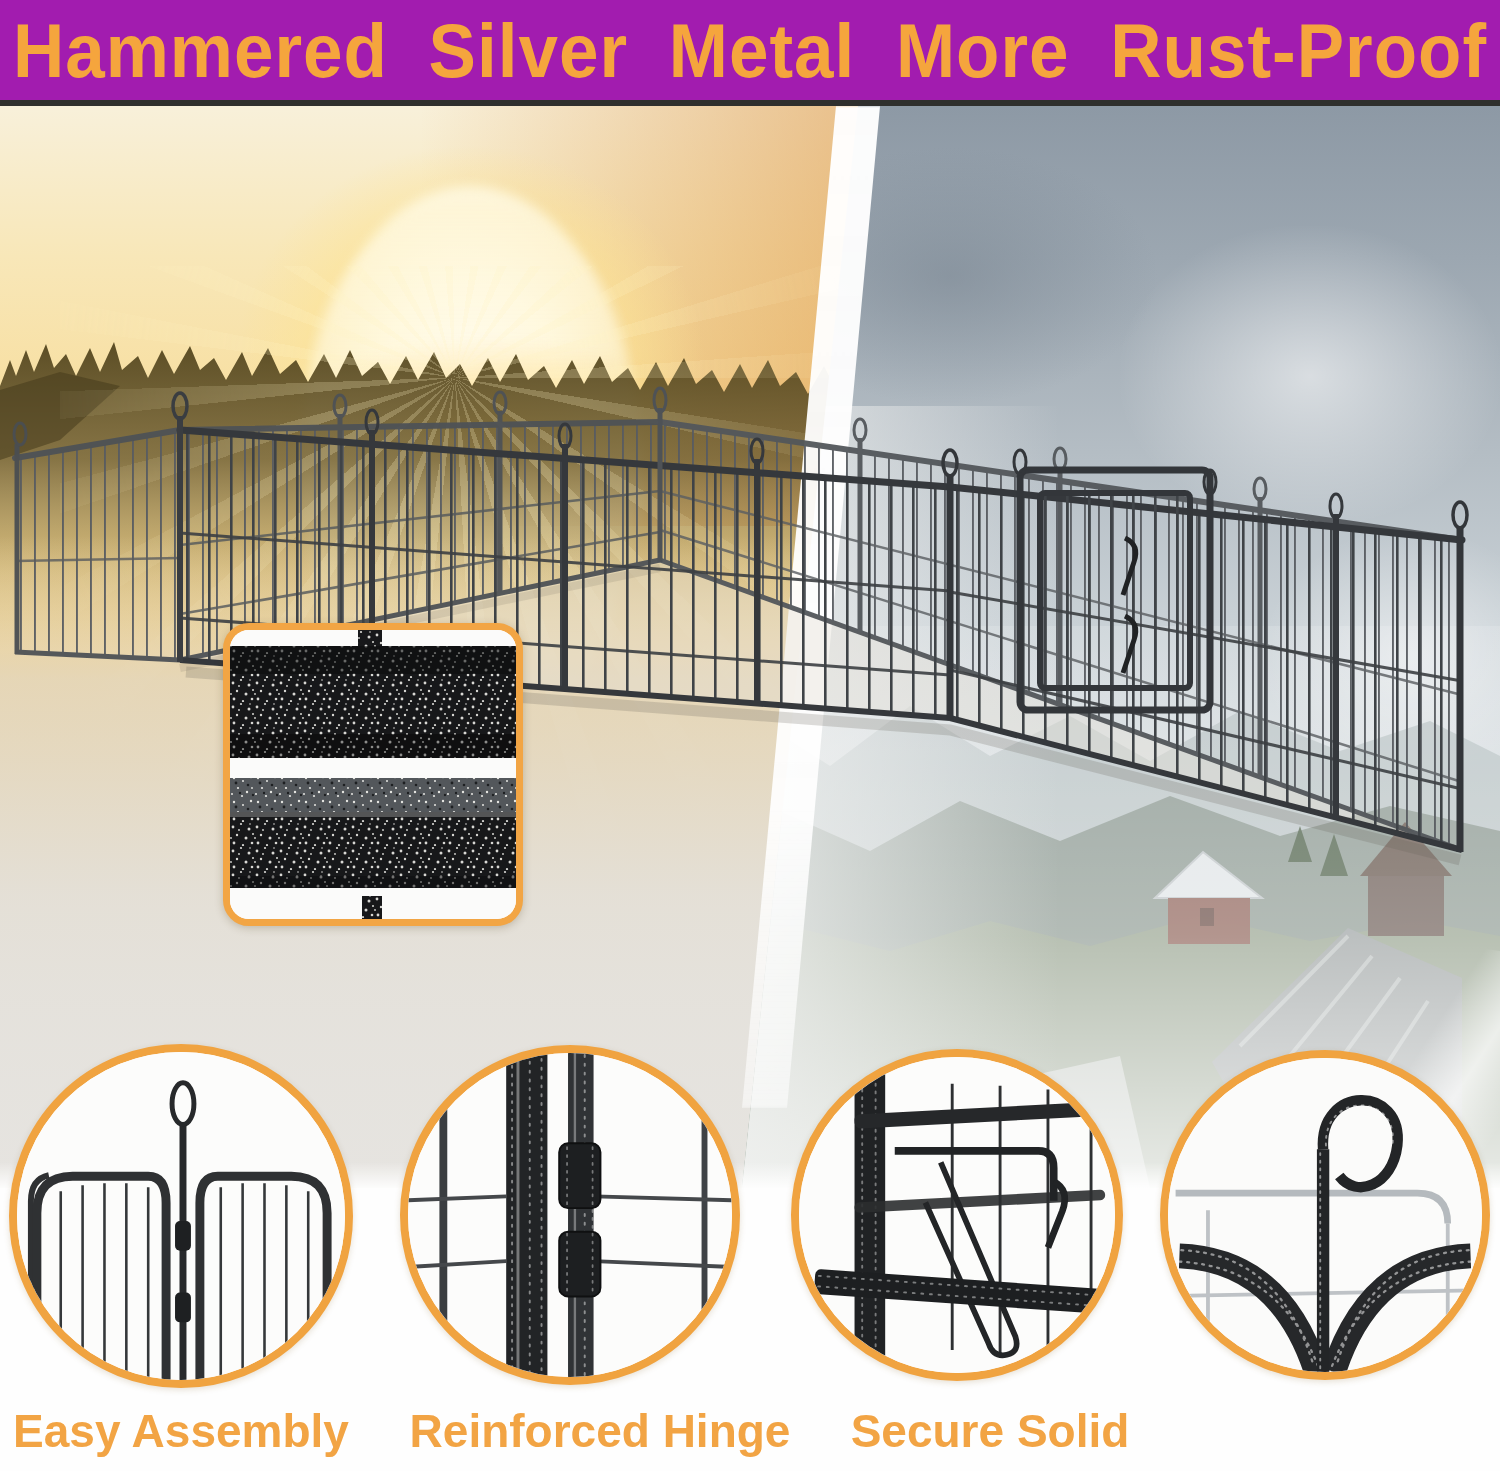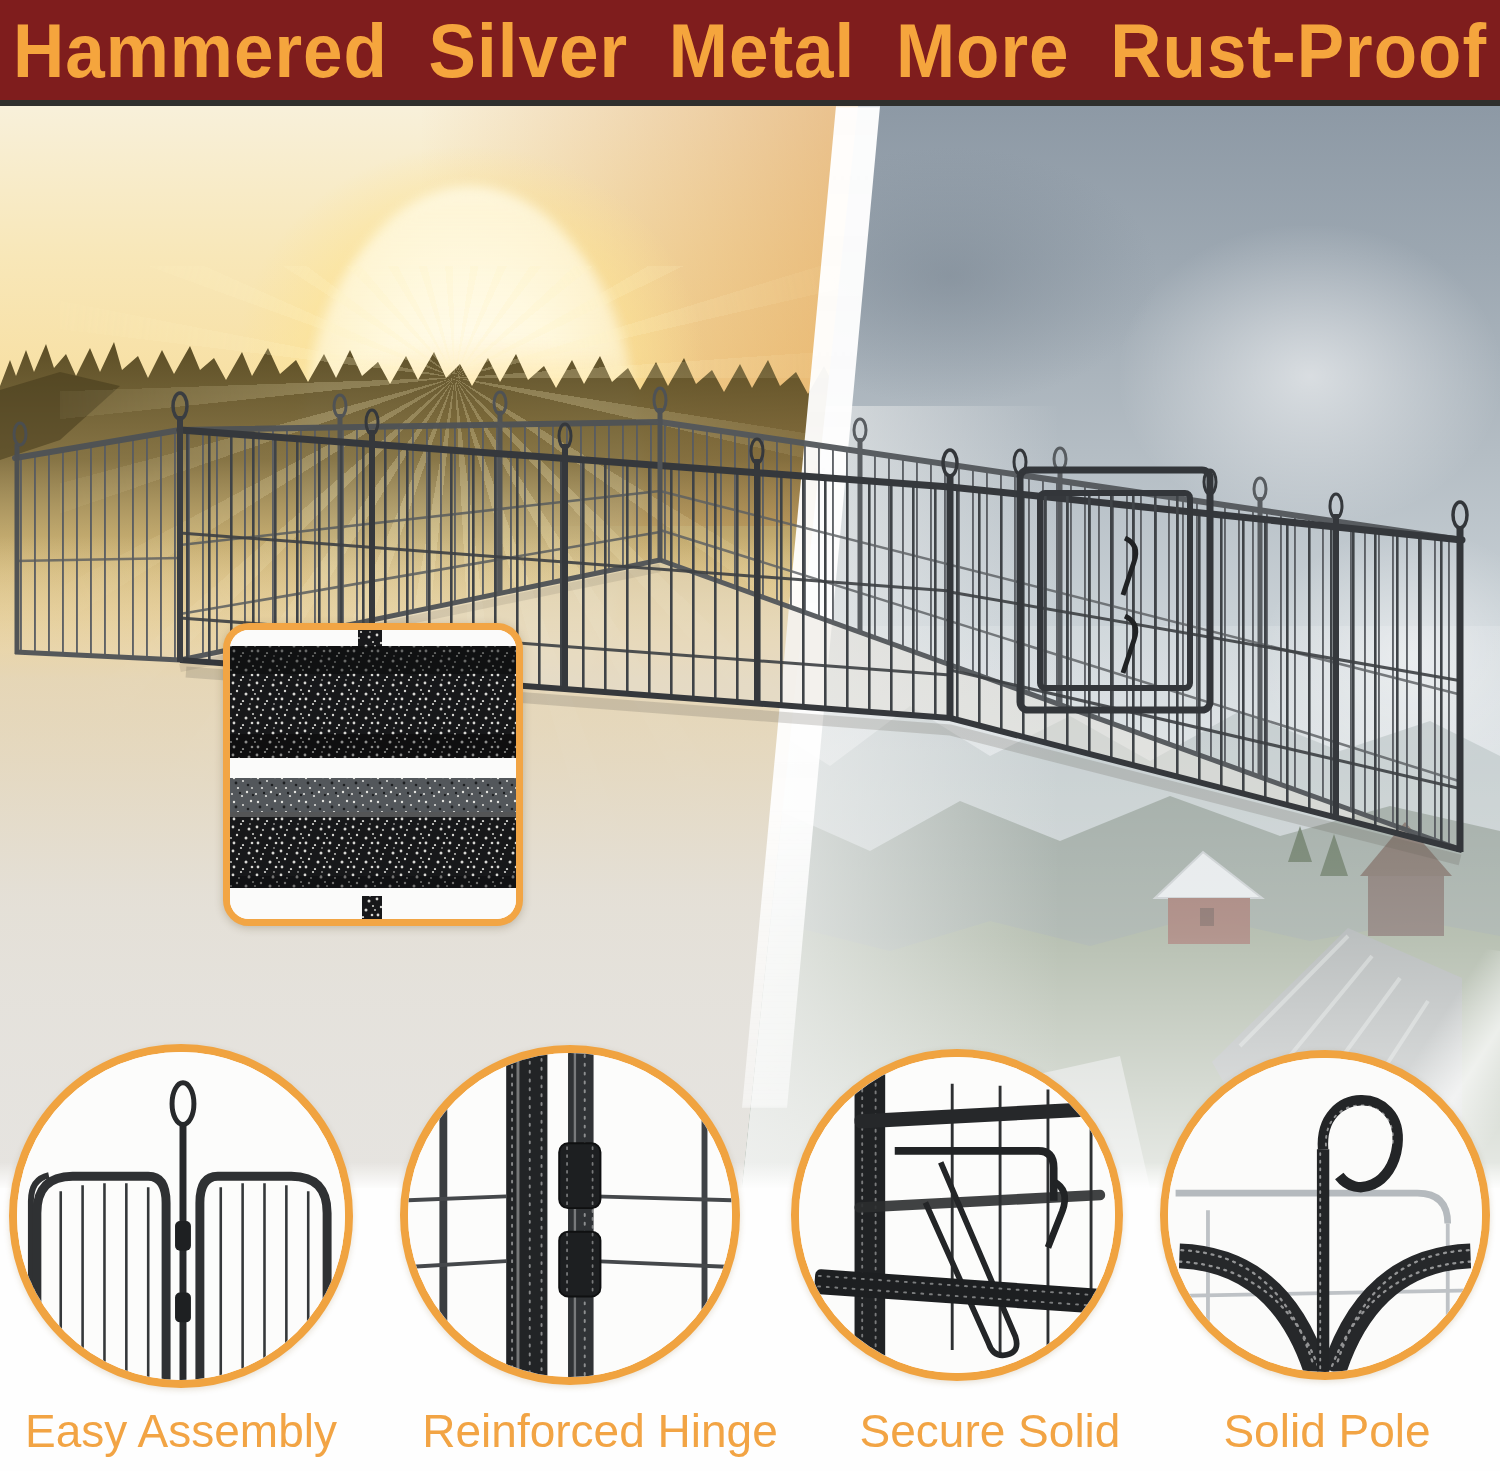--- a/index.html
+++ b/index.html
@@ -1,19 +1,19 @@
 <!DOCTYPE html>
 <html><head>
 <meta charset="utf-8">
 <style>
   html,body{margin:0;padding:0;background:#ffffff;}
   .canvas{position:relative;width:1500px;height:1471px;background:#fefefe;overflow:hidden;
           font-family:"Liberation Sans",sans-serif;}
   
-  .title-bar{position:absolute;left:0;top:0;width:1500px;height:100px;background:#7f1d1d;
+  .title-bar{position:absolute;left:0;top:0;width:1500px;height:100px;background:#a21caf;
              display:flex;align-items:center;justify-content:center;}
   .title-text{font-size:71px;font-weight:bold;color:#f5a53d;letter-spacing:1px;word-spacing:20px;
               white-space:nowrap;transform:scaleY(1.08);}
   
   .photo{position:absolute;left:0;top:100px;width:1500px;height:1088px;overflow:hidden;
          border-top:6px solid #2f2f2d;box-sizing:border-box;background:#e9e4da;}
   .sunset{position:absolute;left:0;top:0;width:1500px;height:1082px;
     background:linear-gradient(180deg,#f8f0da 0%,#f8e7b8 14%,#f7dd9c 30%,#f5d383 46%,#f1c86f 60%,#e9c476 72%,#e3d3b4 82%,#e2ddd3 90%,#e9e7e2 100%);}
   .sunset-warm-right{position:absolute;left:420px;top:0;width:480px;height:420px;
     background:linear-gradient(90deg,rgba(223,160,80,0) 0%,rgba(220,150,70,.50) 85%);}
@@ -58,21 +58,21 @@
     border:7px solid #f2a544;border-radius:26px;box-sizing:border-box;overflow:hidden;
     box-shadow:0 2px 8px rgba(80,60,20,.25);}
   
   .fc{position:absolute;border-radius:50%;background:#fdfdfd;border:8px solid #f0a340;
       box-sizing:border-box;overflow:hidden;box-shadow:0 2px 6px rgba(120,90,30,.18);}
   .fc svg{position:absolute;left:0;top:0;width:100%;height:100%;}
   #fc1{left:9px;  top:1044px;width:344px;height:344px;}
   #fc2{left:400px;top:1045px;width:340px;height:340px;}
   #fc3{left:791px;top:1049px;width:332px;height:332px;}
   #fc4{left:1160px;top:1050px;width:330px;height:330px;}
-  .f-label{position:absolute;top:1404px;transform:translateX(-50%);font-size:46px;font-weight:normal;
+  .f-label{position:absolute;top:1404px;transform:translateX(-50%);font-size:46px;font-weight:bold;
            color:#f2a444;white-space:nowrap;letter-spacing:0px;transform-origin:center;}
   #fl1{left:181px;}  #fl2{left:600px;}  #fl3{left:990px;}  #fl4{left:1327px;}
 </style>
 </head>
 <body>
 
 <div class="canvas">
 
   <div class="title-bar">
     <div class="title-text">Hammered Silver Metal More Rust-Proof</div>
@@ -399,15 +399,14 @@
       <g stroke="#ffffff" stroke-width="2" stroke-dasharray="2 6" stroke-linecap="round" opacity=".5">
         <line x1="160" y1="100" x2="160" y2="328"></line>
         <path d="M166,92 C163,36 242,36 236,90" fill="none"></path>
       </g>
     </svg>
   </div>
 
   <div class="f-label" id="fl1">Easy Assembly</div>
   <div class="f-label" id="fl2">Reinforced Hinge</div>
   <div class="f-label" id="fl3">Secure Solid</div>
-  <div class="f-label" id="fl4">Solid Pole</div>
 
 </div>
 
 </body></html>

